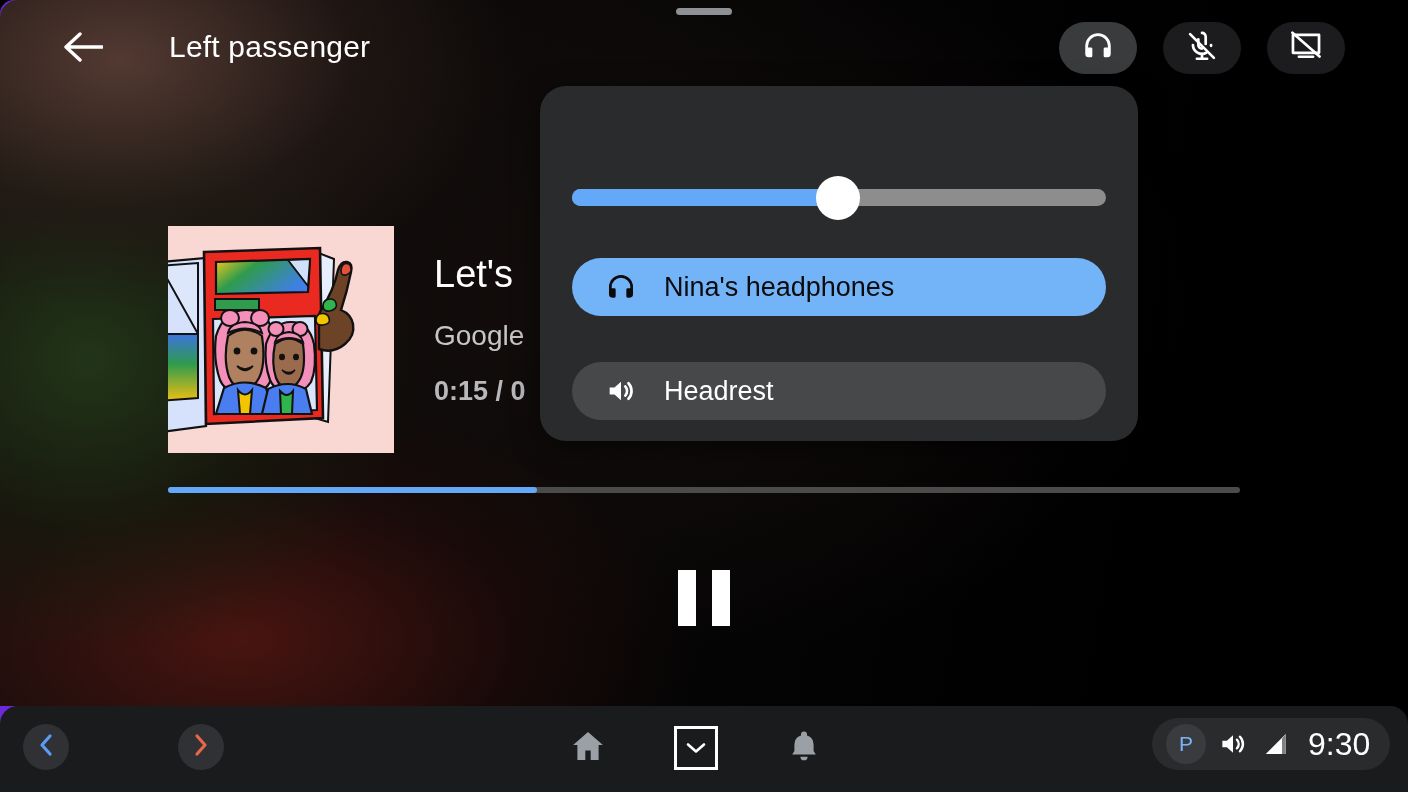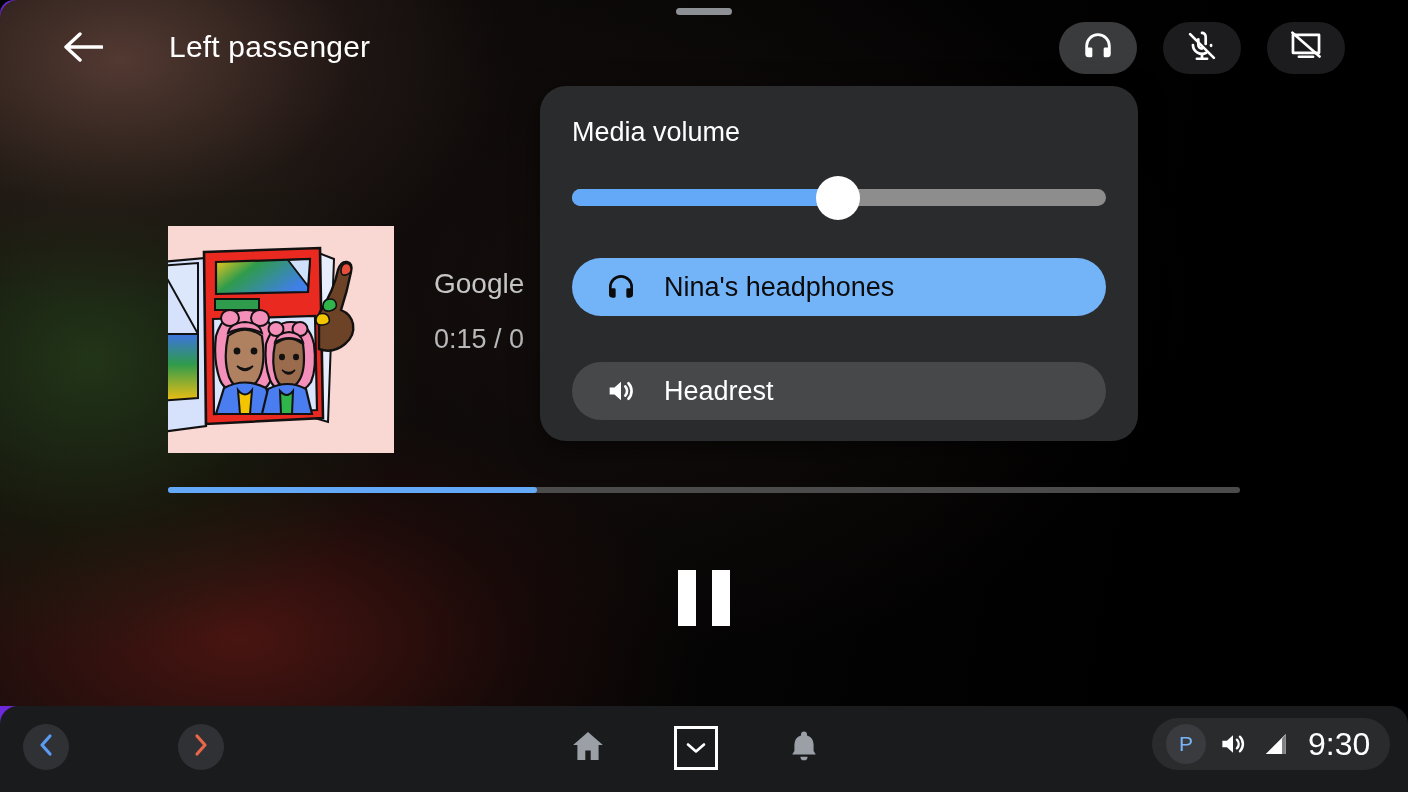--- a/index.html
+++ b/index.html
@@ -77,21 +77,21 @@
   }
   #media-title {
     font-size: 38px; color: #ffffff; white-space: nowrap; line-height: 52px;
   }
   #media-artist {
     margin-top: 18px;
     font-size: 28px; color: #c6c6c8; white-space: nowrap; line-height: 36px;
   }
   #media-time {
     margin-top: 20px;
-    font-size: 27px; color: #b9b9bb; white-space: nowrap; line-height: 34px;
+    font-size: 27px; color: #b9b9bb; white-space: nowrap; line-height: 34px; font-weight: bold;
   }
 
   
   #progress-track {
     position: absolute; left: 168px; top: 487px;
     width: 1072px; height: 6px;
     background: #4b4b4b; border-radius: 3px;
   }
   #progress-fill {
     position: absolute; left: 0; top: 0; height: 6px;
@@ -328,35 +328,35 @@
       <path d="M112 165 q7 8 13 0 l-1 23 l-11 0 z" fill="#2fb54c" stroke="#111" stroke-width="2"></path>
 
       <path d="M152 86 q14 -22 18 -42 q3 -9 9 -8 q6 1 4 10 q-4 20 -10 38 q10 4 12 14 q2 12 -8 20 q-12 10 -26 5 l0 -34 z" fill="#6d4328" stroke="#111" stroke-width="2.4"></path>
       <path d="M176 38 q6 -2 7 4 q1 5 -5 7 q-5 1 -5 -4 q0 -5 3 -7z" fill="#e84f3a" stroke="#111" stroke-width="1.6"></path>
       <path d="M158 74 q8 -3 10 3 q2 6 -6 8 q-7 1 -7 -5 q0 -4 3 -6z" fill="#2fb54c" stroke="#111" stroke-width="1.6"></path>
       <path d="M151 88 q8 -2 10 4 q2 6 -6 7 q-7 1 -7 -5 q0 -4 3 -6z" fill="#f2c500" stroke="#111" stroke-width="1.6"></path>
     </svg>
   </div>
 
   <div id="media-text">
+    <div id="media-title">Let's</div>
     <div id="media-artist">Google</div>
     <div id="media-time">0:15 / 0</div>
   </div>
 
   <div id="progress-track">
     <div id="progress-fill"></div>
   </div>
 
   <div id="play-pause">
     <span class="pause-bar"></span>
     <span class="pause-bar"></span>
   </div>
 
   <div id="volume-popup">
-    <div id="popup-title">Media volume</div>
 
     <div id="volume-slider">
       <div id="slider-track"></div>
       <div id="slider-fill"></div>
       <div id="slider-thumb"></div>
     </div>
 
     <div id="device-headphones" class="device-row">
       <span class="device-icon">
         <svg width="32" height="32" viewBox="0 0 24 24" fill="#0b0b0c">

